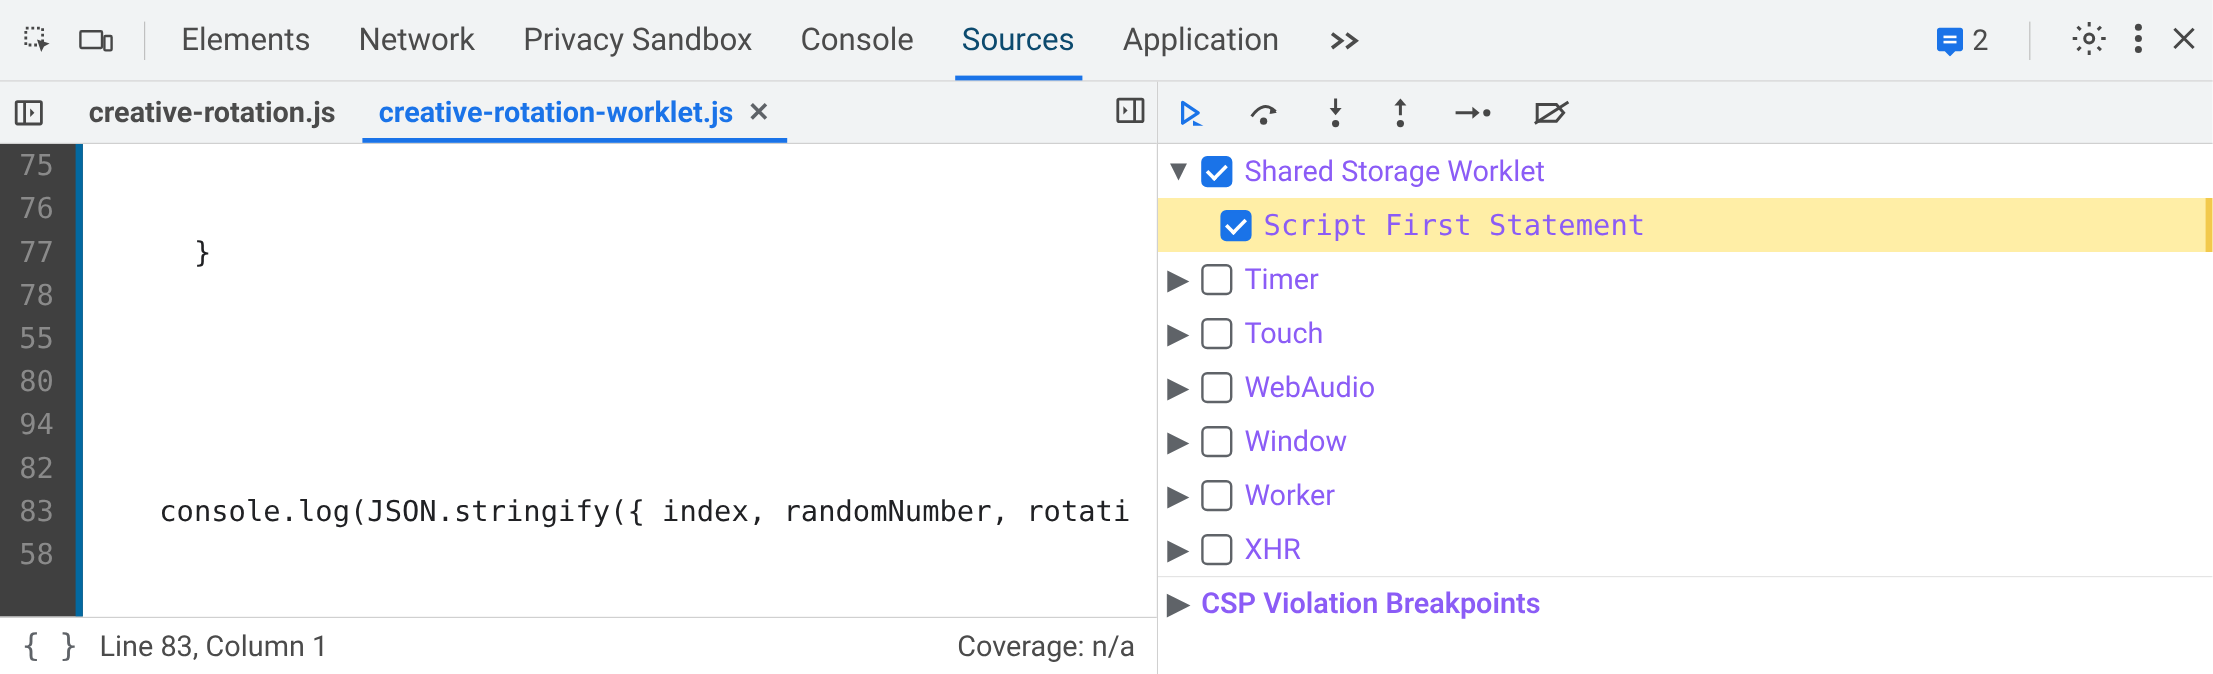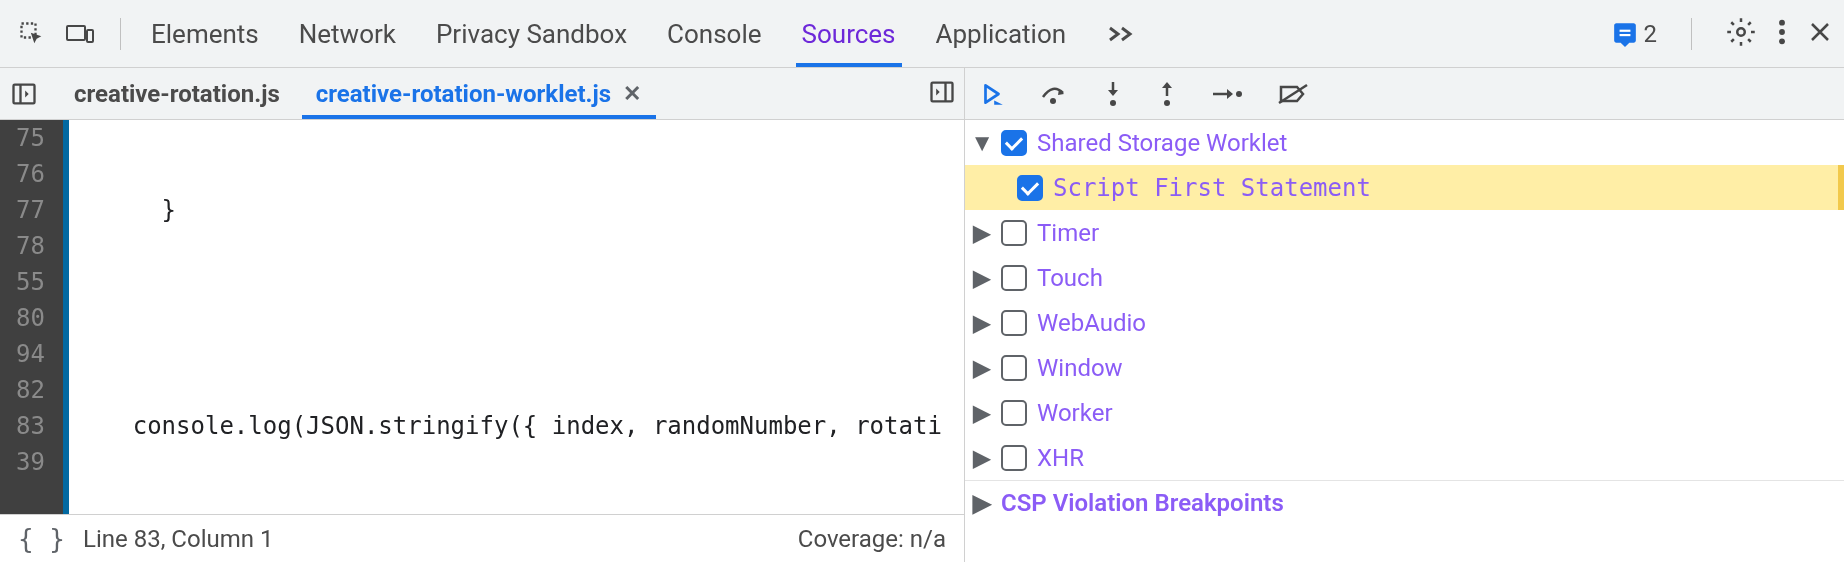--- a/index.html
+++ b/index.html
@@ -47,21 +47,21 @@
 .tab {
   font-size: 26px;
   color: #4b4b4b;
   height: 100%;
   display: flex;
   align-items: center;
   cursor: pointer;
   position: relative;
 }
 .tab.active {
-  color: #6d28d9;
+  color: #0c4a6e;
 }
 .tab.active::after {
   content: '';
   position: absolute;
   bottom: 0;
   left: -6px;
   right: -6px;
   height: 4px;
   background: #1a73e8;
 }
@@ -357,21 +357,21 @@
         <div class="gutter">
           <div>75</div>
           <div>76</div>
           <div>77</div>
           <div>78</div>
           <div>55</div>
           <div>80</div>
           <div>94</div>
           <div>82</div>
           <div>83</div>
-          <div>39</div>
+          <div>58</div>
         </div>
         <div class="code-lines">
           <div class="line">      }</div>
           <div class="line"></div>
           <div class="line">    console.log(JSON.stringify({ index, randomNumber, rotati</div>
           
           
           
           
           

